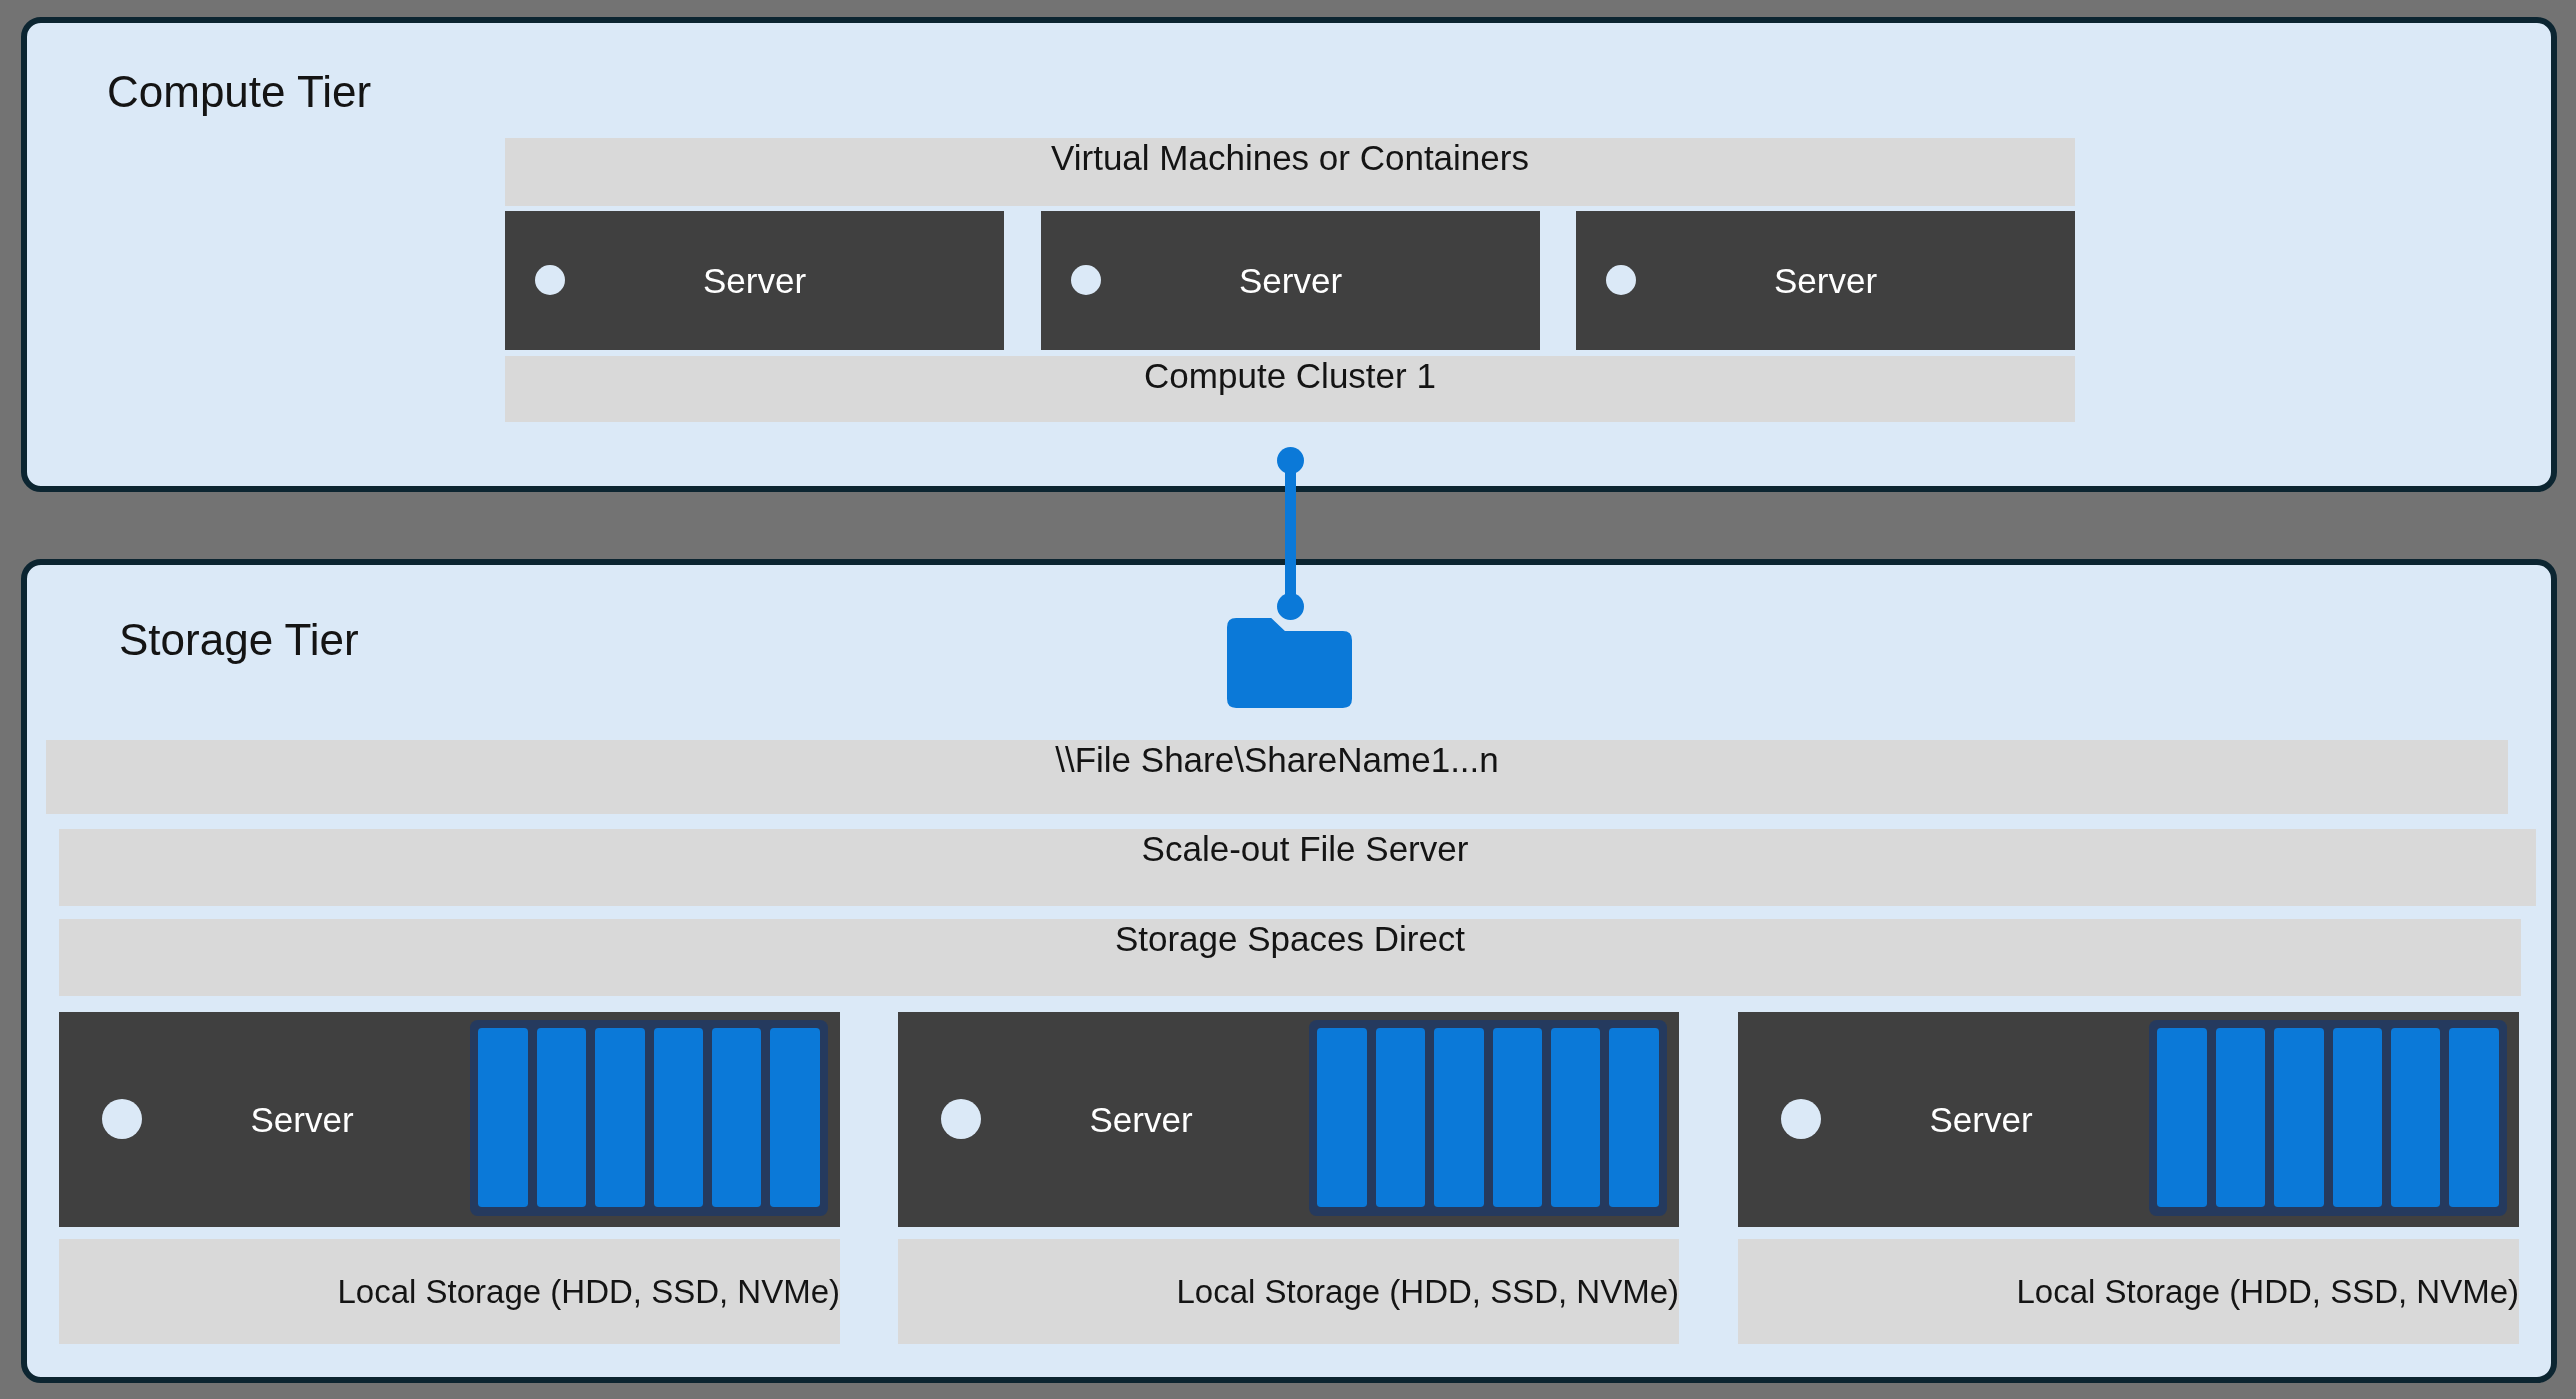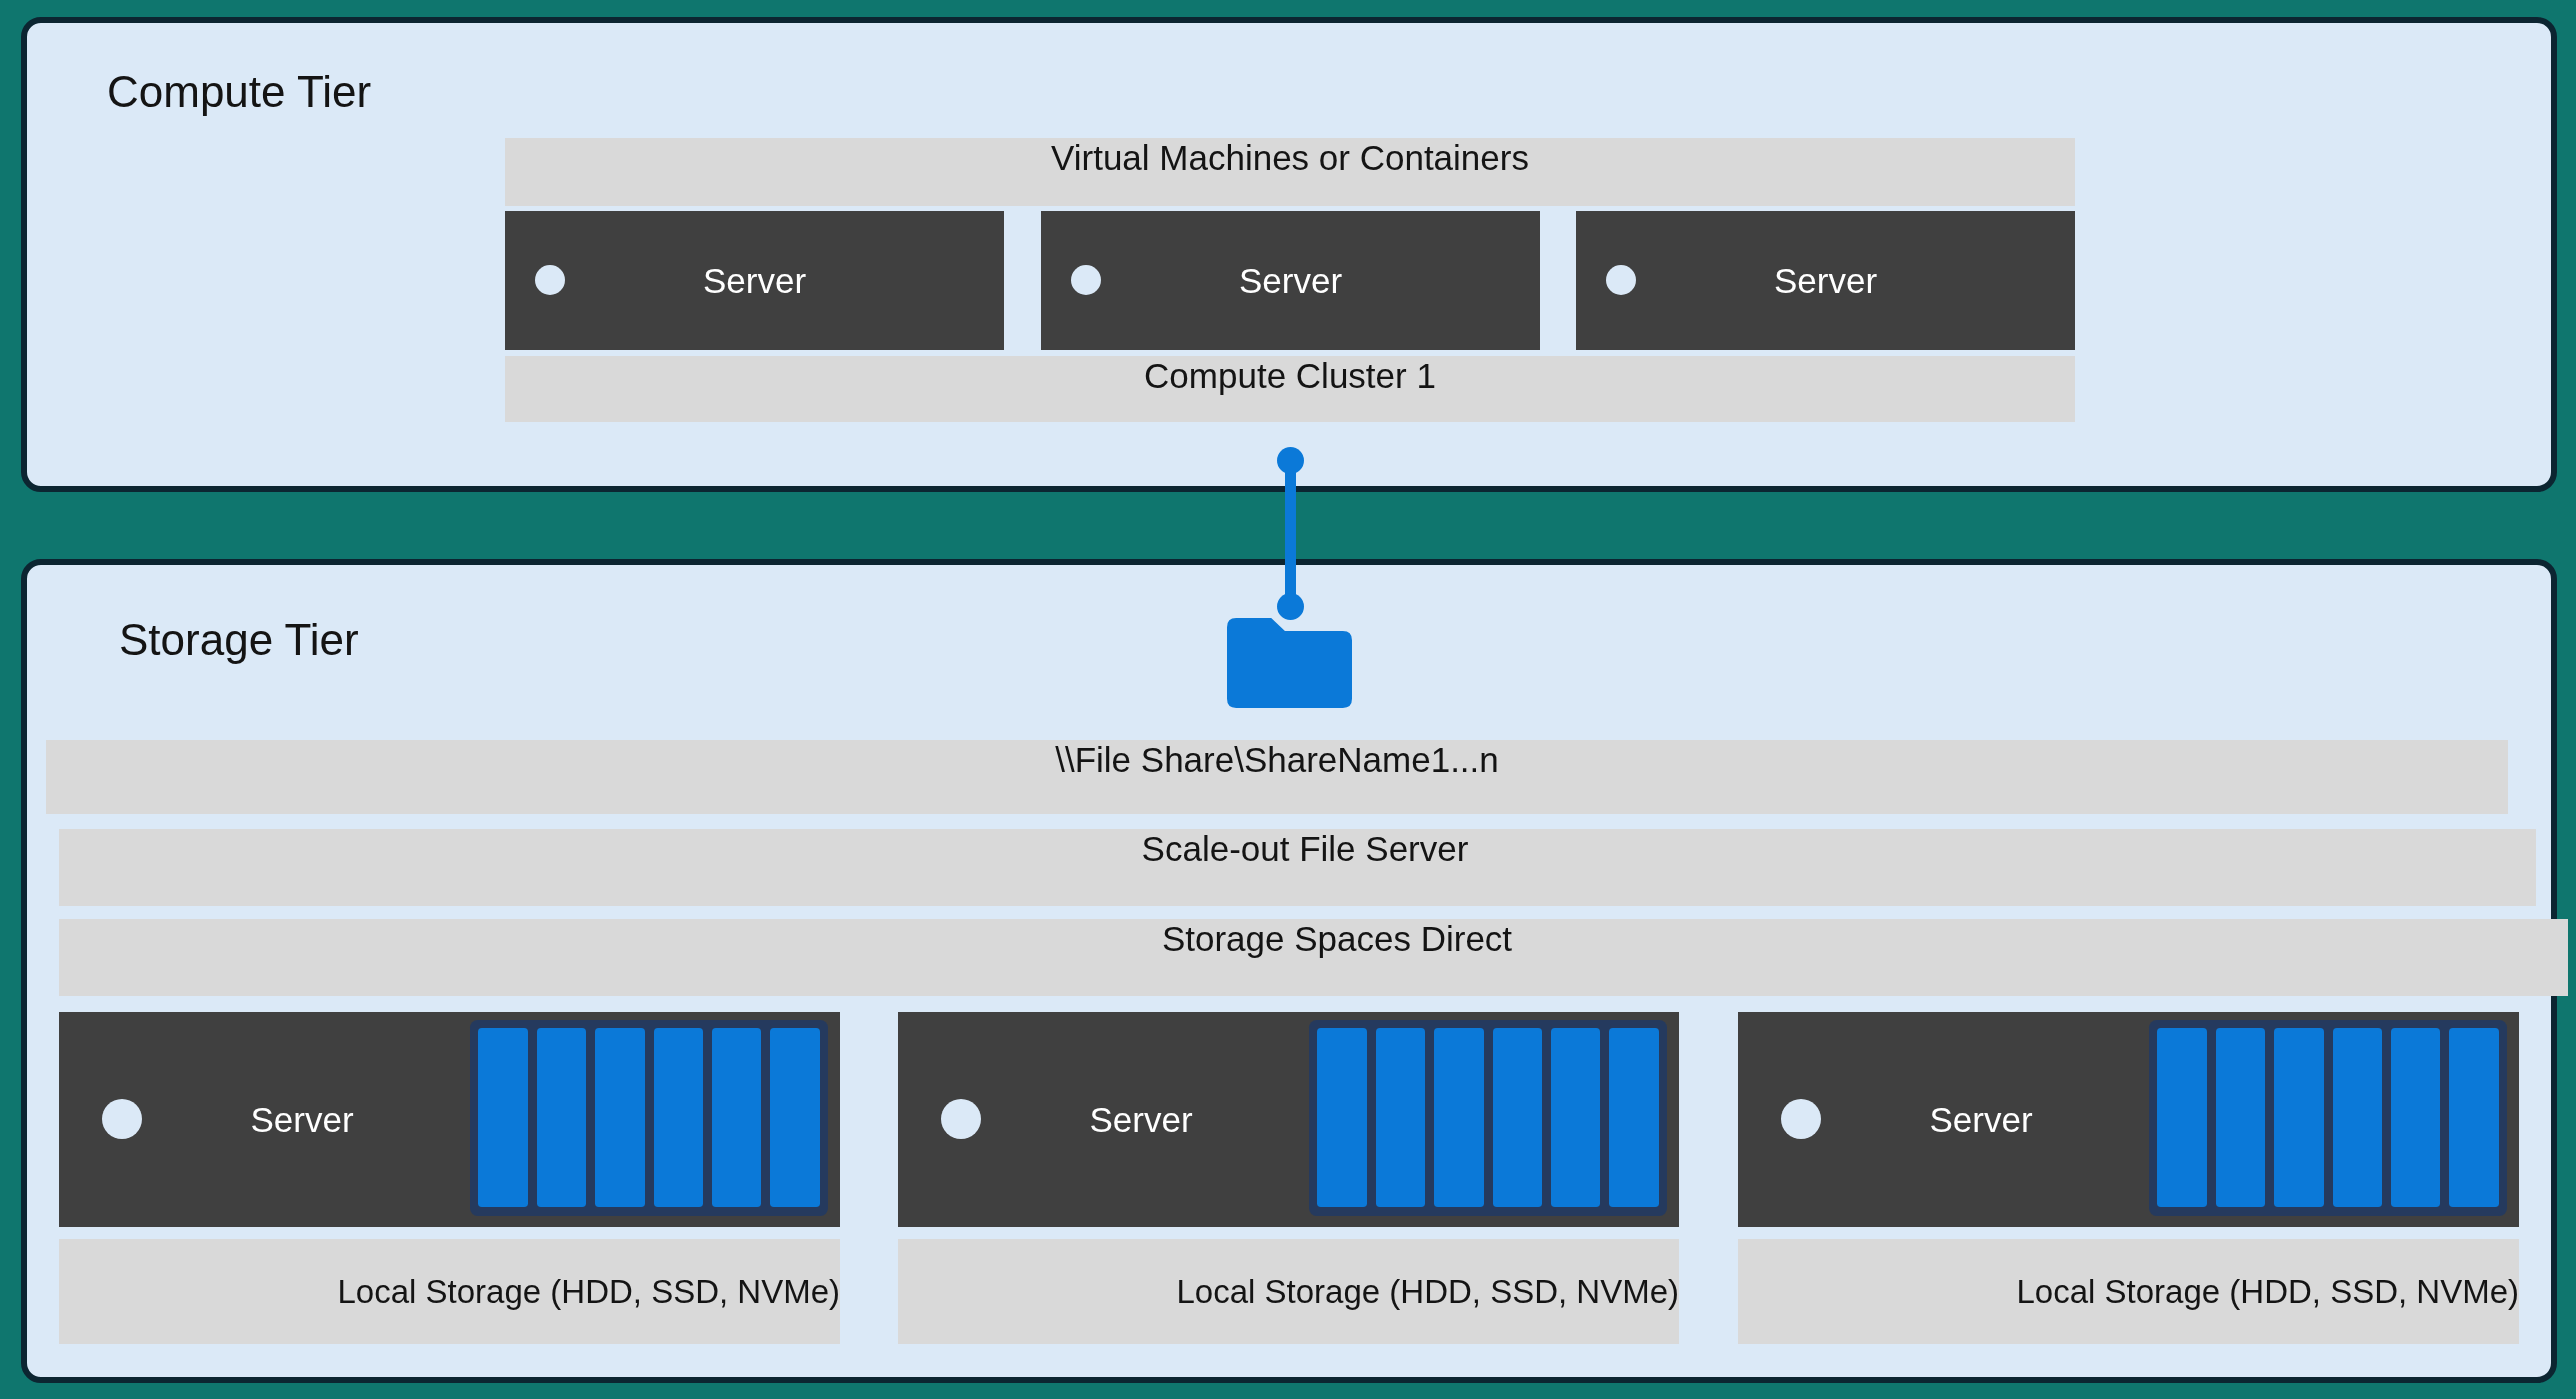--- a/index.html
+++ b/index.html
@@ -1,20 +1,20 @@
 <!DOCTYPE html>
 <html style="font-size:12px"><head>
 <meta charset="utf-8">
 <style>
   html, body { margin: 0; padding: 0; background: #ffffff; }
   .canvas {
     position: relative;
     width: 2576px;
     height: 1399px;
-    background: #0f766e;
+    background: #737373;
     font-family: "Liberation Sans", sans-serif;
     color: #141414;
     overflow: hidden;
   }
   .tier-panel {
     position: absolute;
     box-sizing: border-box;
     background: #dbe9f7;
     border: 6px solid #0c2531;
     border-radius: 20px;
@@ -38,21 +38,21 @@
     display: flex;
     justify-content: center;
     font-size: 35px;
     color: #141414;
     white-space: nowrap;
   }
   #vm-bar       { left: 505px; top: 138px; width: 1570px; height: 68px; }
   #cluster-bar  { left: 505px; top: 356px; width: 1570px; height: 66px; }
   #fileshare-bar{ left: 46px;  top: 740px;  width: 2462px; height: 74px; }
   #sofs-bar     { left: 59px;  top: 829px; width: 2462px; height: 77px; padding-left: 15px; }
-  #s2d-bar      { left: 59px;  top: 919px; width: 2462px; height: 77px; padding-left: 47px; }
+  #s2d-bar      { left: 59px;  top: 919px; width: 2462px; height: 77px; }
 
   .server-box {
     position: absolute;
     background: #404040;
     color: #ffffff;
   }
   .compute-server { top: 211px; width: 499px; height: 139px; }
   #compute-server-1 { left: 505px; }
   #compute-server-2 { left: 1041px; }
   #compute-server-3 { left: 1576px; }

